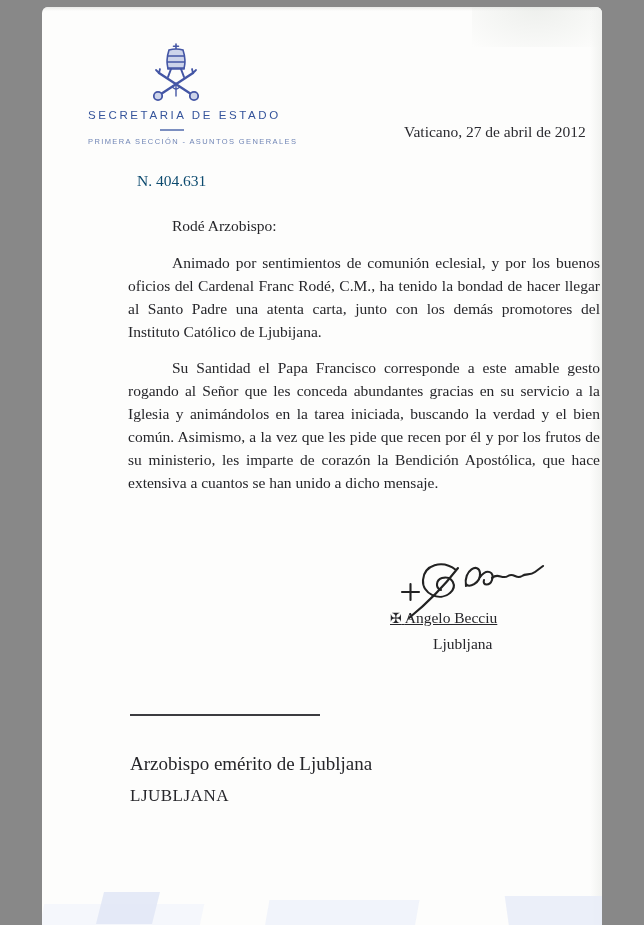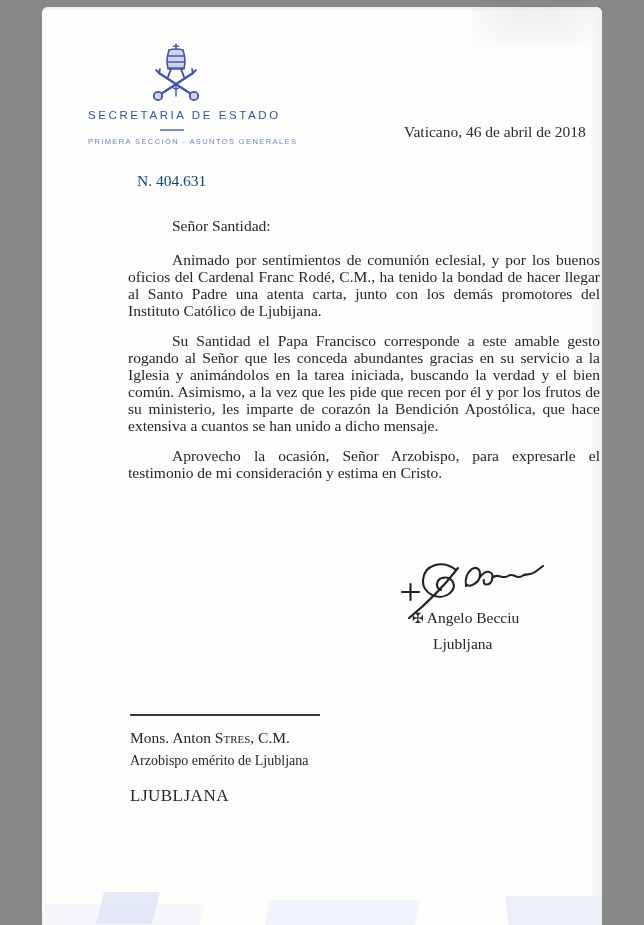--- a/index.html
+++ b/index.html
@@ -82,50 +82,50 @@
   }
   
   .salutation {
     position: absolute; left: 130px; top: 210px;
     font-size: 15.5px;
   }
   .letter-body {
     position: absolute; left: 86px; top: 244px; width: 472px;
   }
   .letter-body p {
-    font-size: 15.5px; line-height: 17px;
+    font-size: 15.5px; line-height: 23px;
     text-align: justify; text-indent: 44px;
     margin-bottom: 13px;
     color: #26262a;
   }
   
   .signature-scrawl {
     position: absolute; left: 352px; top: 548px; width: 160px; height: 66px;
   }
   .signer-name {
-    position: absolute; left: 370px; top: 602px;
-    font-size: 15.5px; white-space: nowrap;
+    position: absolute; left: 348px; top: 602px;
+    font-size: 15.5px; white-space: nowrap; text-decoration: underline;
   }
   .signer-title {
     position: absolute; left: 391px; top: 628px;
     font-size: 15.5px;
   }
   .cross-glyph { font-size: 14px; }
   
   .addressee-rule {
     position: absolute; left: 88px; top: 707px; width: 190px; height: 1.5px;
     background: #3c3c40;
   }
   .addressee-line1 {
     position: absolute; left: 88px; top: 722px;
     font-size: 15.5px; white-space: nowrap;
   }
   .addressee-line2 {
     position: absolute; left: 88px; top: 746px;
-    font-size: 14px; white-space: nowrap;
+    font-size: 19px; white-space: nowrap;
   }
   .addressee-city {
     position: absolute; left: 88px; top: 779px;
     font-size: 17px; letter-spacing: .5px;
   }
   .sc { font-variant: small-caps; }
 </style>
 </head>
 <body>
 
@@ -162,29 +162,28 @@
 
         <path d="M31,40 v13 M27,44 c4,3 4,3 8,0" stroke-width="1.4"></path>
       </g>
     </svg>
   </div>
 
   <div class="office-name">SECRETARIA DE ESTADO</div>
   <div class="office-rule"></div>
   <div class="section-name">PRIMERA SECCIÓN - ASUNTOS GENERALES</div>
 
-  <div class="dateline">Vaticano, 46 de abril de 2018</div>
+  <div class="dateline">Vaticano, 27 de abril de 2012</div>
   <div class="protocol">N. 404.631</div>
 
-  <div class="salutation">Señor Santidad:</div>
+  <div class="salutation">Rodé Arzobispo:</div>
 
   <div class="letter-body">
     <p>Animado por sentimientos de comunión eclesial, y por los buenos oficios del Cardenal Franc Rodé, C.M., ha tenido la bondad de hacer llegar al Santo Padre una atenta carta, junto con los demás promotores del Instituto Católico de Ljubijana.</p>
     <p>Su Santidad el Papa Francisco corresponde a este amable gesto rogando al Señor que les conceda abundantes gracias en su servicio a la Iglesia y animándolos en la tarea iniciada, buscando la verdad y el bien común. Asimismo, a la vez que les pide que recen por él y por los frutos de su ministerio, les imparte de corazón la Bendición Apostólica, que hace extensiva a cuantos se han unido a dicho mensaje.</p>
-    <p>Aprovecho la ocasión, Señor Arzobispo, para expresarle el testimonio de mi consideración y estima en Cristo.</p>
   </div>
 
   <div class="signature-scrawl">
     <svg viewBox="0 0 160 66" width="160" height="66">
       <g stroke="#222222" fill="none" stroke-width="2.1" stroke-linecap="round" stroke-linejoin="round">
 
         <path d="M8,37 h17 M16.5,29 v16"></path>
 
         <path d="M62,15 C48,4 30,10 29,25 C28,39 46,47 56,38 C64,31 58,20 48,23 C42,25 41,33 47,35"></path>
 
@@ -194,17 +193,16 @@
         <path d="M86,22 C93,13 101,17 98,25 C96,31 88,31 90,25"></path>
         <path d="M98,23 C104,17 108,25 114,21 C120,17 122,25 128,21 C132,18 136,21 141,17 L149,11"></path>
       </g>
     </svg>
   </div>
 
   <div class="signer-name"><span class="cross-glyph">✠</span> <span>Angelo Becciu</span></div>
   <div class="signer-title">Ljubljana</div>
 
   <div class="addressee-rule"></div>
-  <div class="addressee-line1"><span>Mons. Anton </span><span class="sc">Stres</span><span>, C.M.</span></div>
   <div class="addressee-line2">Arzobispo emérito de Ljubljana</div>
   <div class="addressee-city">LJUBLJANA</div>
 
 </div>
 
 </body></html>

